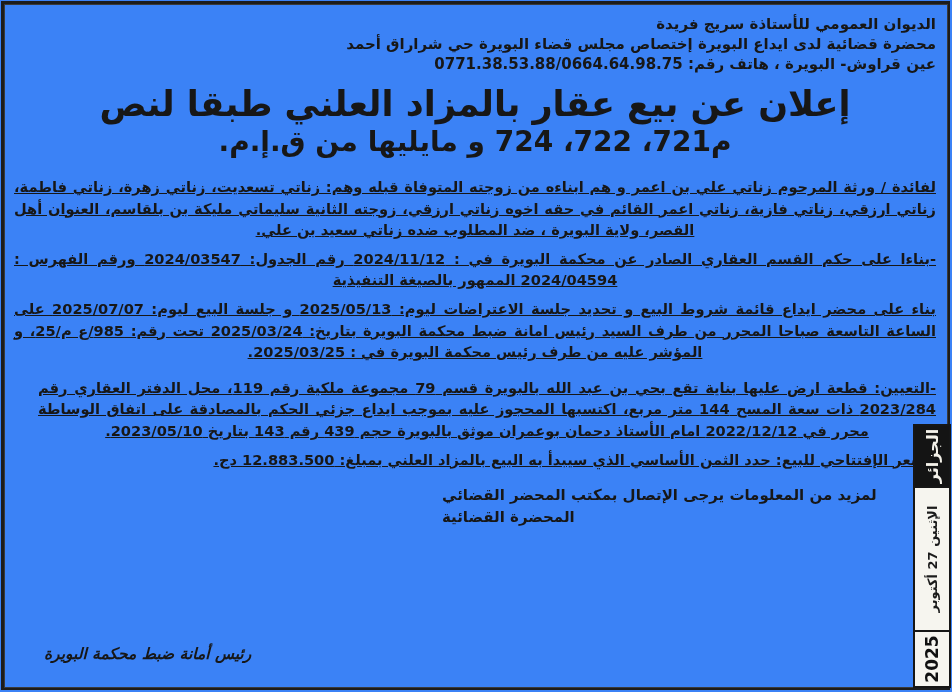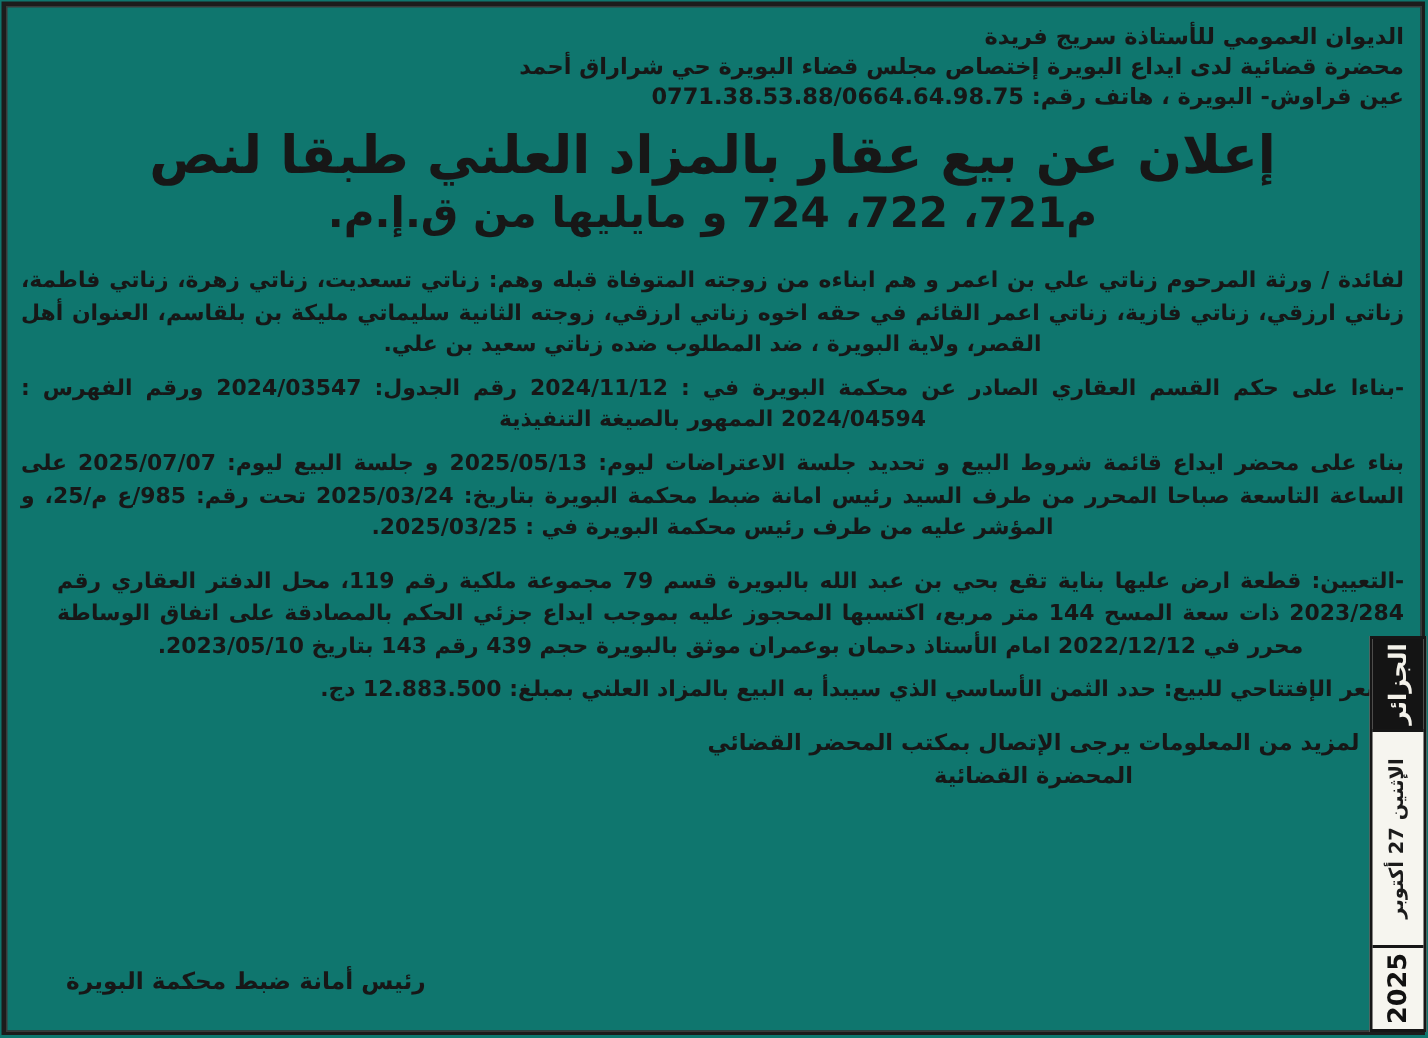--- a/index.html
+++ b/index.html
@@ -1,44 +1,45 @@
 <!DOCTYPE html>
 <html lang="ar" dir="rtl"><head>
 <meta charset="utf-8">
 <style>
   html,body{margin:0;padding:0;background:#ffffff;}
   .page{
     position:relative;width:952px;height:692px;overflow:hidden;
-    background:#0f766e;color:#171717;
+    background:#3b82f6;color:#171717;
     font-family:"DejaVu Sans",sans-serif;font-weight:700;direction:rtl;
   }
   .frame{position:absolute;inset:1px 2px 2px 1px;border:3px solid #1c1c1c;pointer-events:none;}
   .frame-inner{position:absolute;inset:4px;border:1px solid #3a3a3a;pointer-events:none;}
   .content{position:absolute;top:14px;right:16px;left:14px;bottom:10px;}
   .office-header{text-align:right;font-size:15px;line-height:20px;letter-spacing:-0.2px;}
   .title-block{text-align:center;margin-top:10px;}
   .title-l1{font-size:35px;line-height:40px;}
   .title-l2{font-size:28px;line-height:36px;}
   .body-text{margin-top:16px;font-size:14.6px;line-height:21.6px;}
   .body-text p{
     margin:0 0 7px 0;text-align:justify;text-align-last:center;
     letter-spacing:-0.1px;
+    text-decoration:underline;
   }
   .body-text p.flush{text-align-last:right;}
   .body-text p.gap-after{margin-bottom:14px;}
   .body-text p.tight{margin-bottom:2px;}
   
   .lower p{padding-left:0;margin-left:24px;}
   .contact-block{
-    margin-top:14px;text-align:center;padding-left:428px;
+    margin-top:14px;text-align:left;padding-left:428px;
     font-size:15px;line-height:22px;
   }
   .registrar{
     position:absolute;left:30px;bottom:18px;
-    font-size:15.5px;line-height:20px;
+    font-size:15.5px;line-height:20px;font-style:italic;
   }
   
   .edge-strip{
     position:absolute;top:424px;right:1px;bottom:4px;width:38px;
     background:#f6f5ef;border:2px solid #161616;z-index:5;
     display:flex;flex-direction:column;box-sizing:border-box;
   }
   .strip-logo{
     position:relative;height:60px;background:#141414;
     border-bottom:2px solid #161616;flex:0 0 auto;

